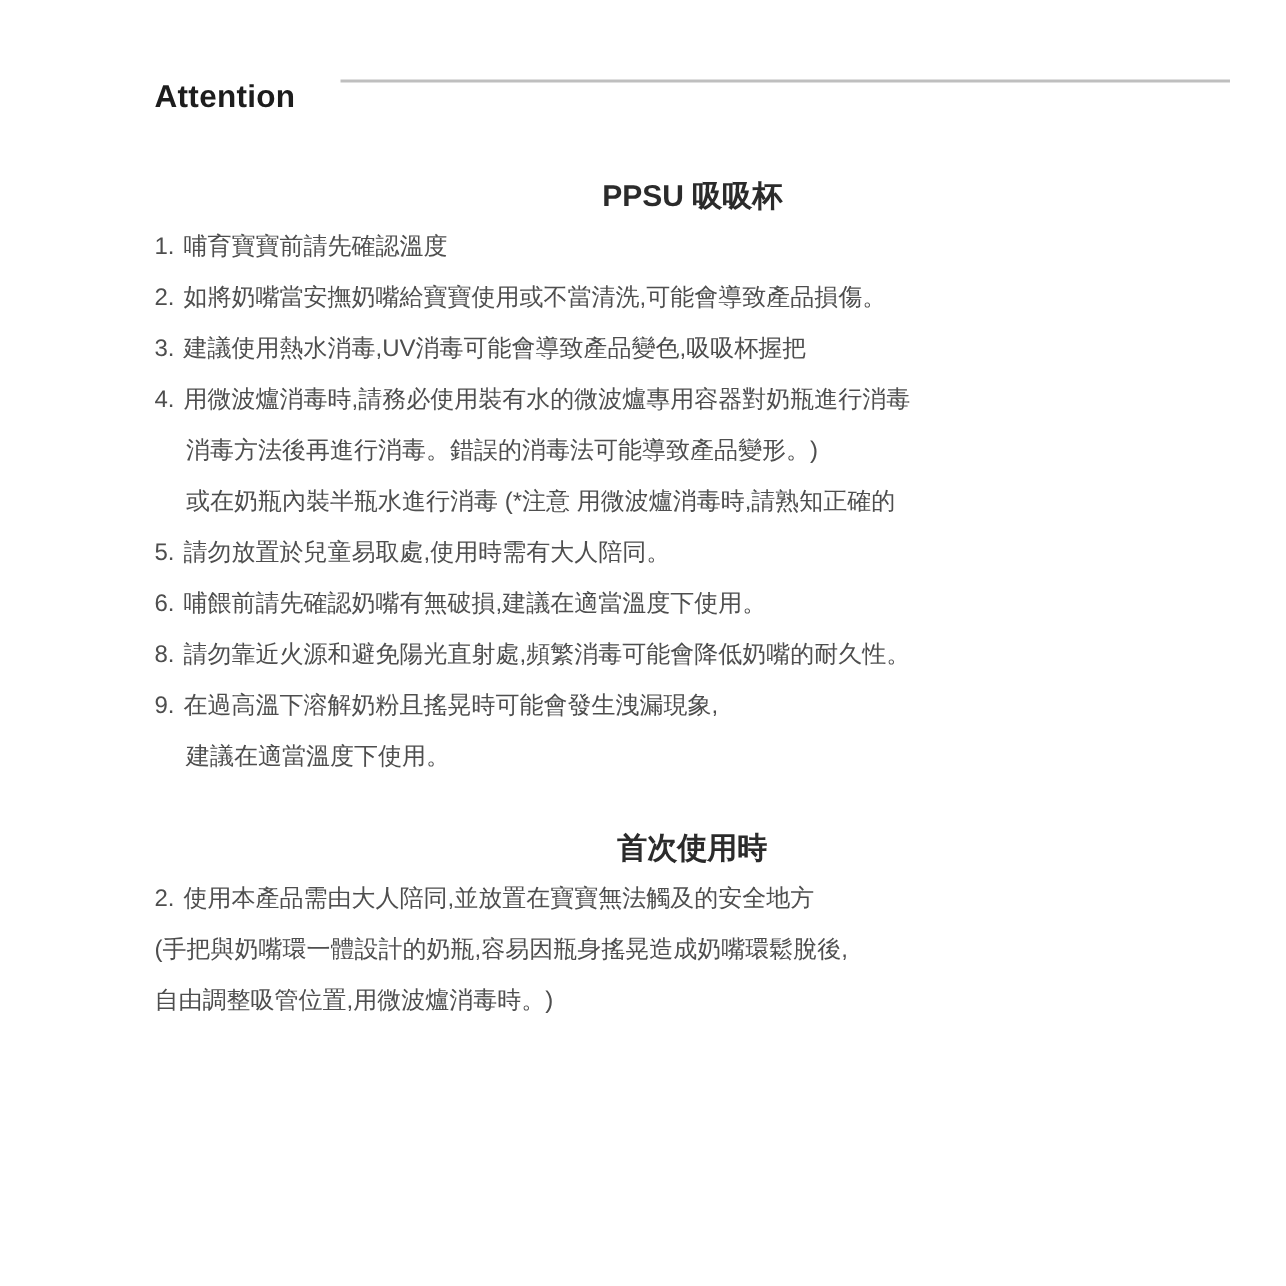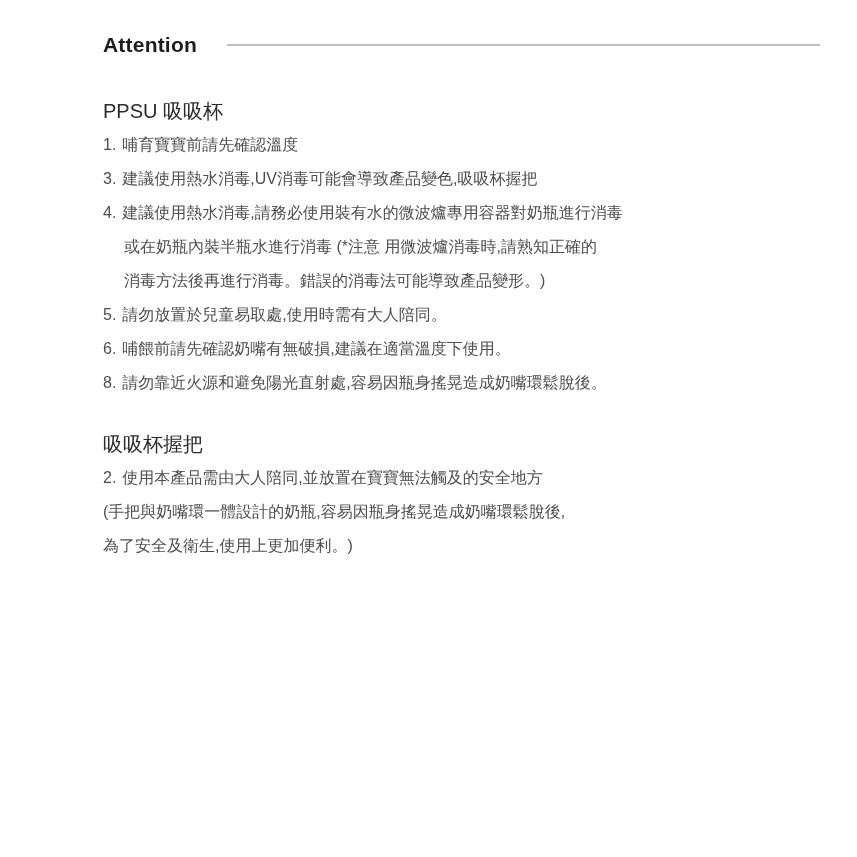--- a/index.html
+++ b/index.html
@@ -17,43 +17,45 @@
   .page {
     position: relative;
     width: 857px;
     height: 857px;
     background: var(--bg-color);
     padding: 33px 37px 0 103px;
     overflow: hidden;
   }
   .title-row {
     display: flex;
-    align-items: center;
+    align-items: flex-start;
     height: 24px;
     margin-bottom: 37px;
+    margin-top: 20px;
   }
   .title {
     font-size: 21px;
     font-weight: 700;
     color: var(--title-color);
     letter-spacing: 0.2px;
     white-space: nowrap;
   }
   .rule {
     flex: 1;
     height: 2px;
     background: var(--divider-color);
     margin-left: 30px;
   }
   .section + .section { margin-top: 27px; }
   .section-heading {
     font-size: 20px;
-    font-weight: 400;
+    font-weight: 700;
     color: var(--heading-color);
     line-height: 34px;
+    text-align: center;
   }
   .line {
     font-size: 16px;
     color: var(--body-color);
     line-height: 34px;
     white-space: nowrap;
   }
   .line .num {
     display: inline-block;
     margin-right: 6px;
@@ -69,39 +71,46 @@
     <h1 class="title">Attention</h1>
     <div class="rule"></div>
   </div>
   <div id="sections">
       <section class="section">
         <h2 class="section-heading">PPSU 吸吸杯</h2>
         <div class="list-item">
           <div class="line"><span class="num">1.</span><span class="txt">哺育寶寶前請先確認溫度</span></div>
         </div>
         <div class="list-item">
+          <div class="line"><span class="num">2.</span><span class="txt">如將奶嘴當安撫奶嘴給寶寶使用或不當清洗,可能會導致產品損傷。</span></div>
+        </div>
+        <div class="list-item">
           <div class="line"><span class="num">3.</span><span class="txt">建議使用熱水消毒,UV消毒可能會導致產品變色,吸吸杯握把</span></div>
         </div>
         <div class="list-item">
-          <div class="line"><span class="num">4.</span><span class="txt">建議使用熱水消毒,請務必使用裝有水的微波爐專用容器對奶瓶進行消毒</span></div>
+          <div class="line"><span class="num">4.</span><span class="txt">用微波爐消毒時,請務必使用裝有水的微波爐專用容器對奶瓶進行消毒</span></div>
+          <div class="line cont">消毒方法後再進行消毒。錯誤的消毒法可能導致產品變形。)</div>
           <div class="line cont">或在奶瓶內裝半瓶水進行消毒 (*注意 用微波爐消毒時,請熟知正確的</div>
-          <div class="line cont">消毒方法後再進行消毒。錯誤的消毒法可能導致產品變形。)</div>
         </div>
         <div class="list-item">
           <div class="line"><span class="num">5.</span><span class="txt">請勿放置於兒童易取處,使用時需有大人陪同。</span></div>
         </div>
         <div class="list-item">
           <div class="line"><span class="num">6.</span><span class="txt">哺餵前請先確認奶嘴有無破損,建議在適當溫度下使用。</span></div>
         </div>
         <div class="list-item">
-          <div class="line"><span class="num">8.</span><span class="txt">請勿靠近火源和避免陽光直射處,容易因瓶身搖晃造成奶嘴環鬆脫後。</span></div>
+          <div class="line"><span class="num">8.</span><span class="txt">請勿靠近火源和避免陽光直射處,頻繁消毒可能會降低奶嘴的耐久性。</span></div>
+        </div>
+        <div class="list-item">
+          <div class="line"><span class="num">9.</span><span class="txt">在過高溫下溶解奶粉且搖晃時可能會發生洩漏現象,</span></div>
+          <div class="line cont">建議在適當溫度下使用。</div>
         </div>
       </section>
       <section class="section">
-        <h2 class="section-heading">吸吸杯握把</h2>
+        <h2 class="section-heading">首次使用時</h2>
         <div class="list-item">
           <div class="line"><span class="num">2.</span><span class="txt">使用本產品需由大人陪同,並放置在寶寶無法觸及的安全地方</span></div>
         </div>
         <div class="line note">(手把與奶嘴環一體設計的奶瓶,容易因瓶身搖晃造成奶嘴環鬆脫後,</div>
-        <div class="line note">為了安全及衛生,使用上更加便利。)</div>
+        <div class="line note">自由調整吸管位置,用微波爐消毒時。)</div>
       </section>
     </div>
 </div>
 
 </body></html>

